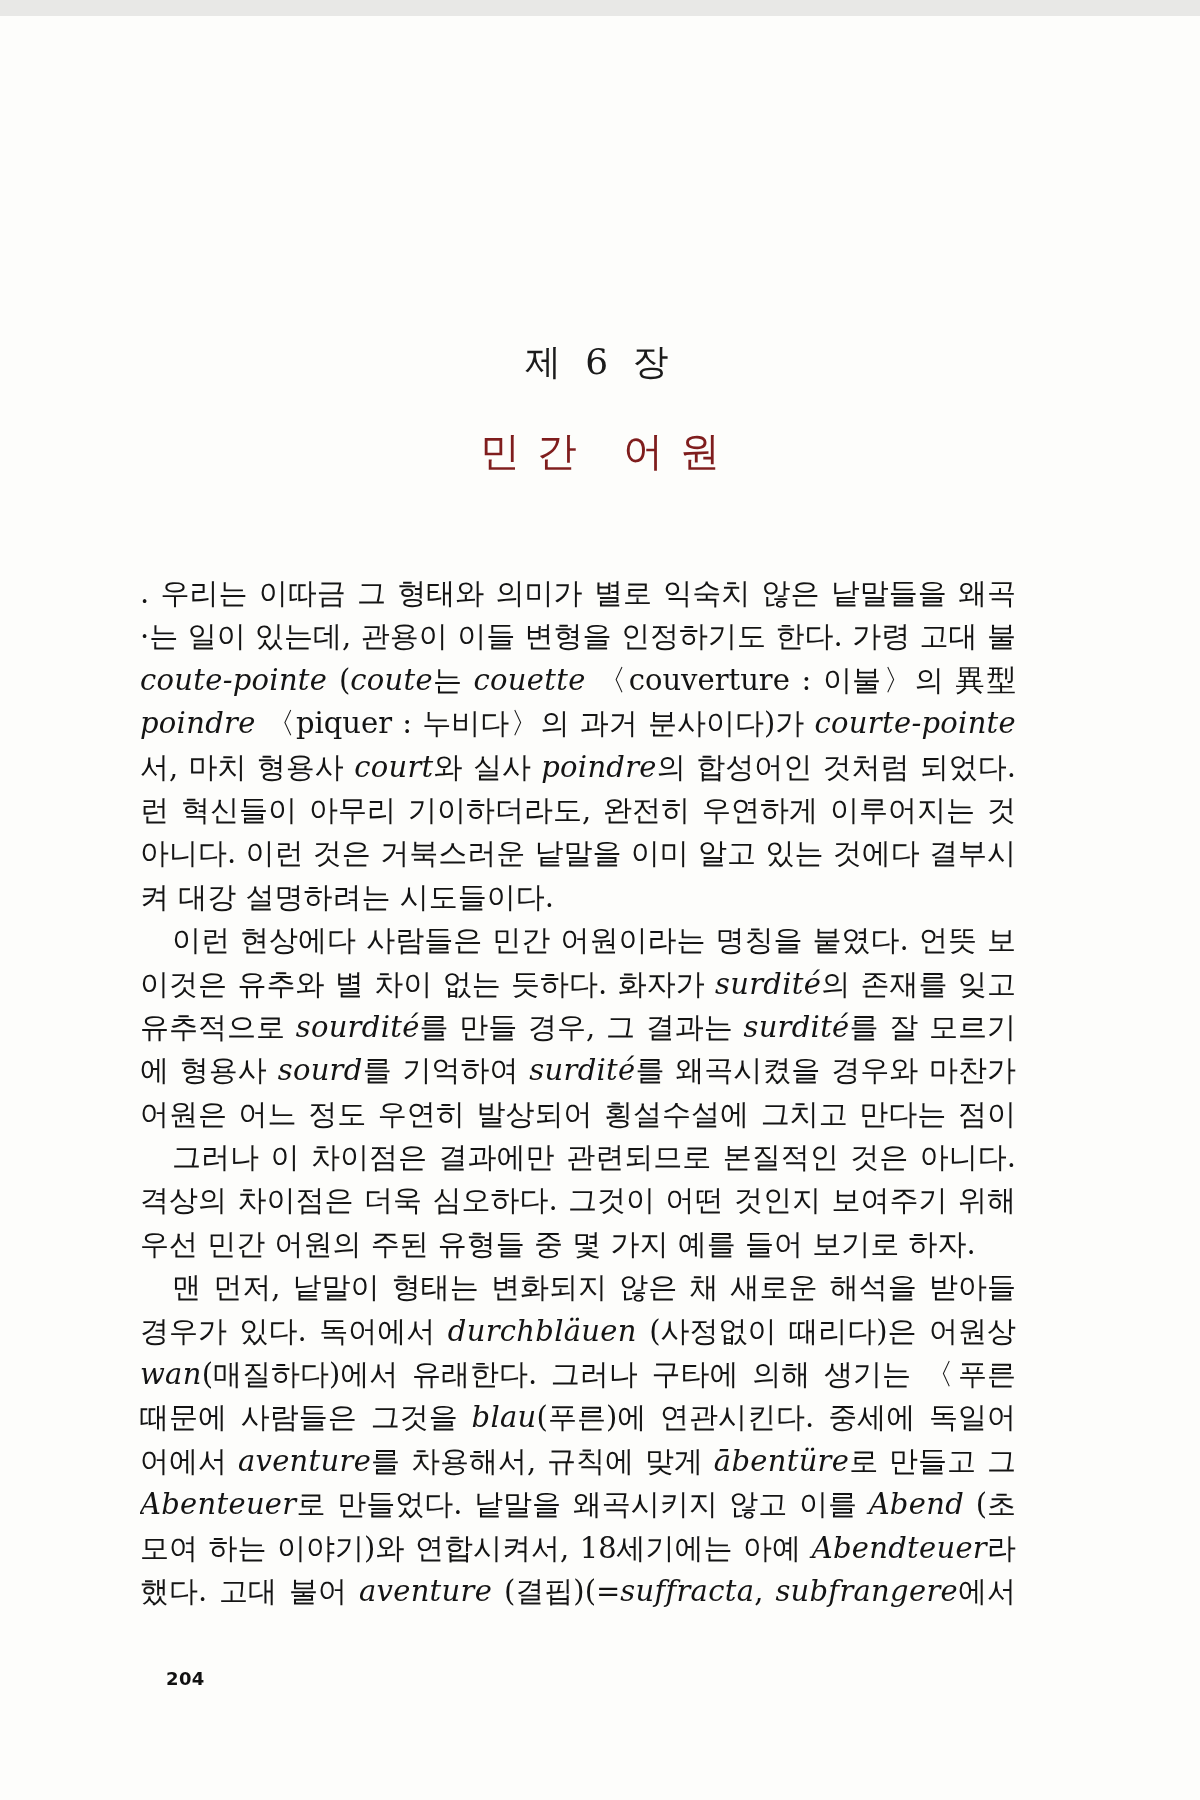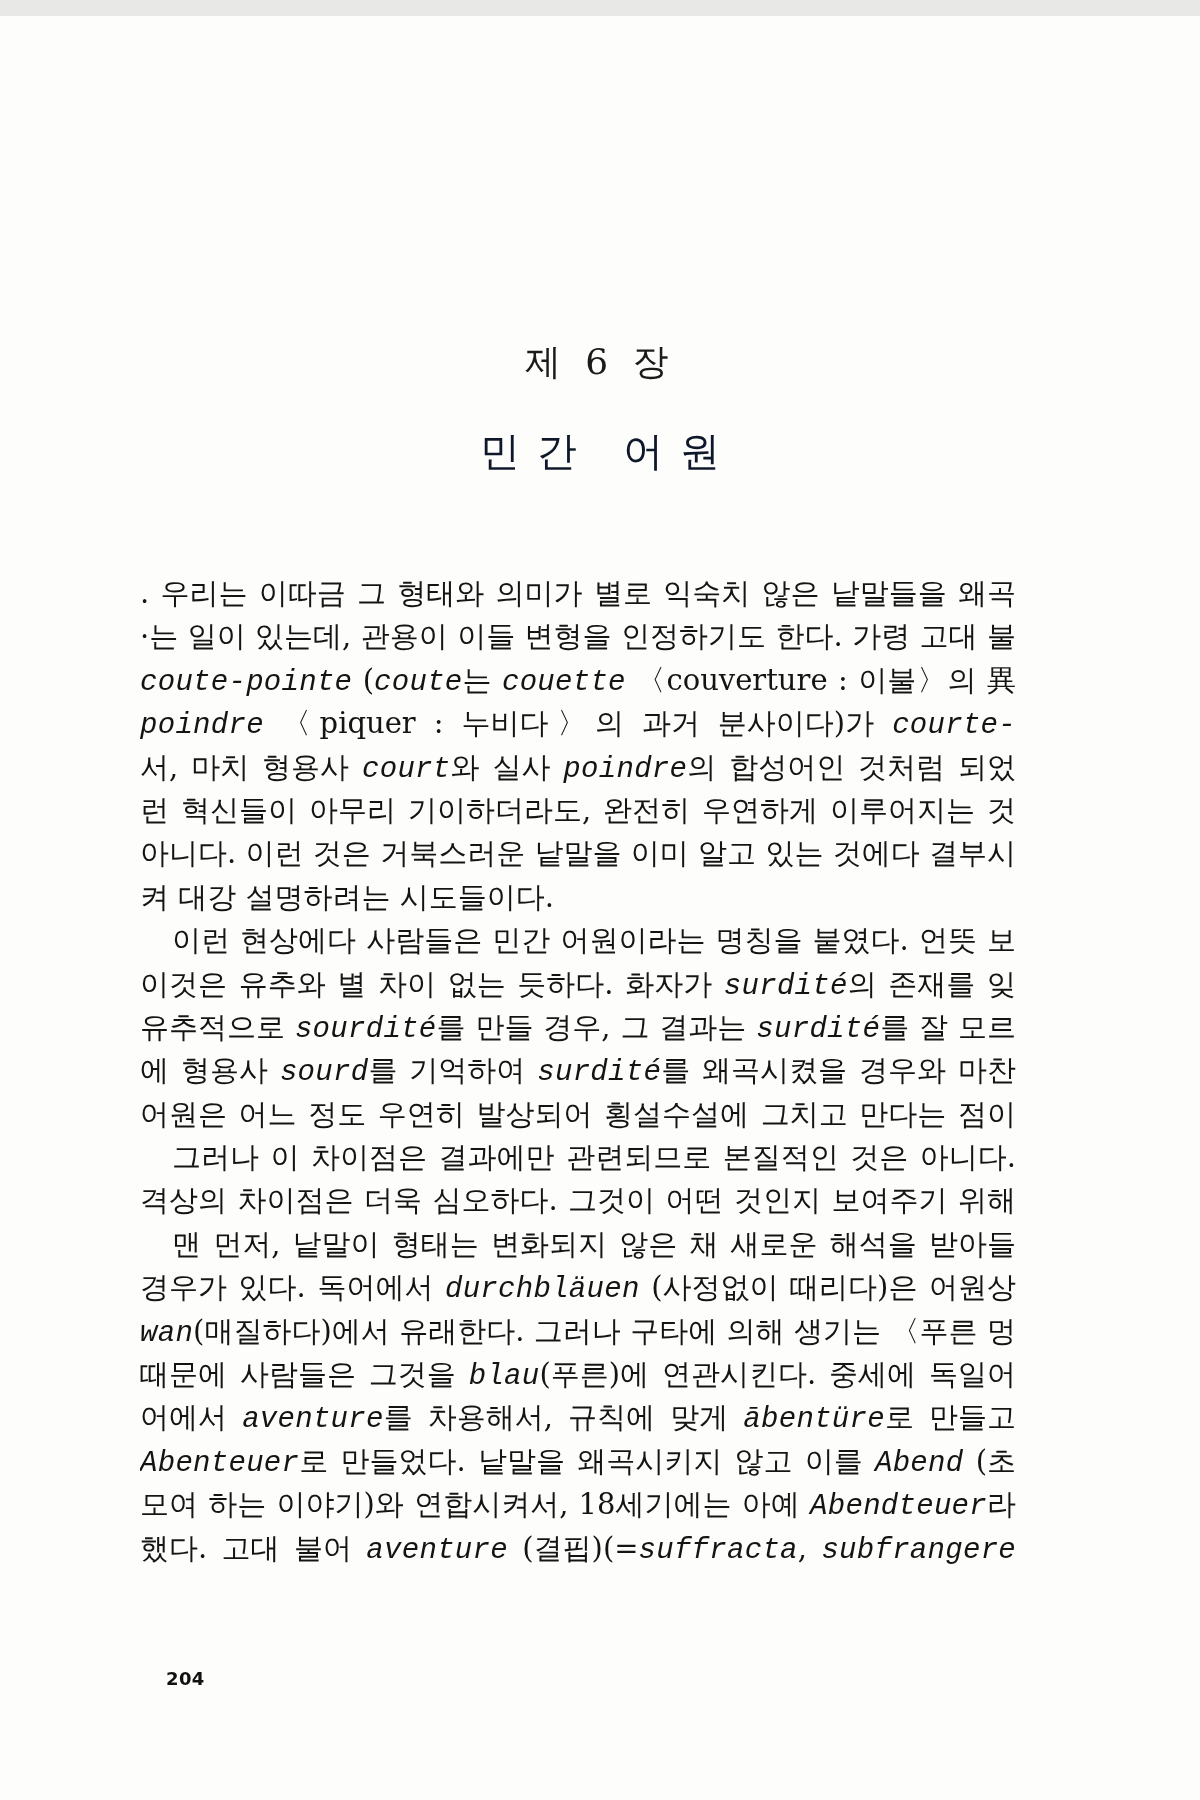--- a/index.html
+++ b/index.html
@@ -31,21 +31,21 @@
   .chapter-title {
     position: absolute;
     top: 408px;
     left: 0;
     width: 100%;
     text-align: center;
     font-size: 40px;
     font-weight: 500;
     letter-spacing: 0.42em;
     text-indent: 0.42em; 
-    color: #0f172a;
+    color: #7f1d1d;
   }
   .body-text {
     position: absolute;
     top: 556px;
     left: 140px;
     width: 876px;
     font-size: 29px;
     line-height: 43.4px;
     color: #141414;
   }
@@ -59,21 +59,20 @@
   .line.no-just {
     text-align: right;
     text-align-last: left;
   }
   .line.indent {
     padding-left: 32px;
   }
   .line i {
     font-style: italic;
     letter-spacing: 0.01em;
-    font-family: Liberation Mono, monospace;
   }
   .page-number {
     position: absolute;
     top: 1652px;
     left: 166px;
     font-size: 18px;
     font-weight: 700;
     letter-spacing: 0.02em;
     color: #111;
     font-family: "DejaVu Sans", "Liberation Sans", sans-serif;
@@ -97,20 +96,21 @@
       <div class="line">런 혁신들이 아무리 기이하더라도, 완전히 우연하게 이루어지는 것은</div>
       <div class="line">아니다. 이런 것은 거북스러운 낱말을 이미 알고 있는 것에다 결부시</div>
       <div class="line no-just">켜 대강 설명하려는 시도들이다.</div>
       <div class="line indent">이런 현상에다 사람들은 민간 어원이라는 명칭을 붙였다. 언뜻 보기에</div>
       <div class="line">이것은 유추와 별 차이 없는 듯하다. 화자가 <i>surdité</i>의 존재를 잊고서</div>
       <div class="line">유추적으로 <i>sourdité</i>를 만들 경우, 그 결과는 <i>surdité</i>를 잘 모르기 때문</div>
       <div class="line">에 형용사 <i>sourd</i>를 기억하여 <i>surdité</i>를 왜곡시켰을 경우와 마찬가지이</div>
       <div class="line">어원은 어느 정도 우연히 발상되어 횡설수설에 그치고 만다는 점이다.</div>
       <div class="line indent">그러나 이 차이점은 결과에만 관련되므로 본질적인 것은 아니다. 성</div>
       <div class="line">격상의 차이점은 더욱 심오하다. 그것이 어떤 것인지 보여주기 위해서,</div>
+      <div class="line no-just">우선 민간 어원의 주된 유형들 중 몇 가지 예를 들어 보기로 하자.</div>
       <div class="line indent">맨 먼저, 낱말이 형태는 변화되지 않은 채 새로운 해석을 받아들이는</div>
       <div class="line">경우가 있다. 독어에서 <i>durchbläuen</i> (사정없이 때리다)은 어원상 </div>
       <div class="line"><i>wan</i>(매질하다)에서 유래한다. 그러나 구타에 의해 생기는 〈푸른 멍들〉</div>
       <div class="line">때문에 사람들은 그것을 <i>blau</i>(푸른)에 연관시킨다. 중세에 독일어는 불</div>
       <div class="line">어에서 <i>aventure</i>를 차용해서, 규칙에 맞게 <i>ābentüre</i>로 만들고 그후에는</div>
       <div class="line"><i>Abenteuer</i>로 만들었다. 낱말을 왜곡시키지 않고 이를 <i>Abend</i> (초저녁에</div>
       <div class="line">모여 하는 이야기)와 연합시켜서, 18세기에는 아예 <i>Abendteuer</i>라 표기</div>
       <div class="line">했다. 고대 불어 <i>aventure</i> (결핍)(=<i>suffracta</i>, <i>subfrangere</i>에서 나옴)</div>
     </div>
 

